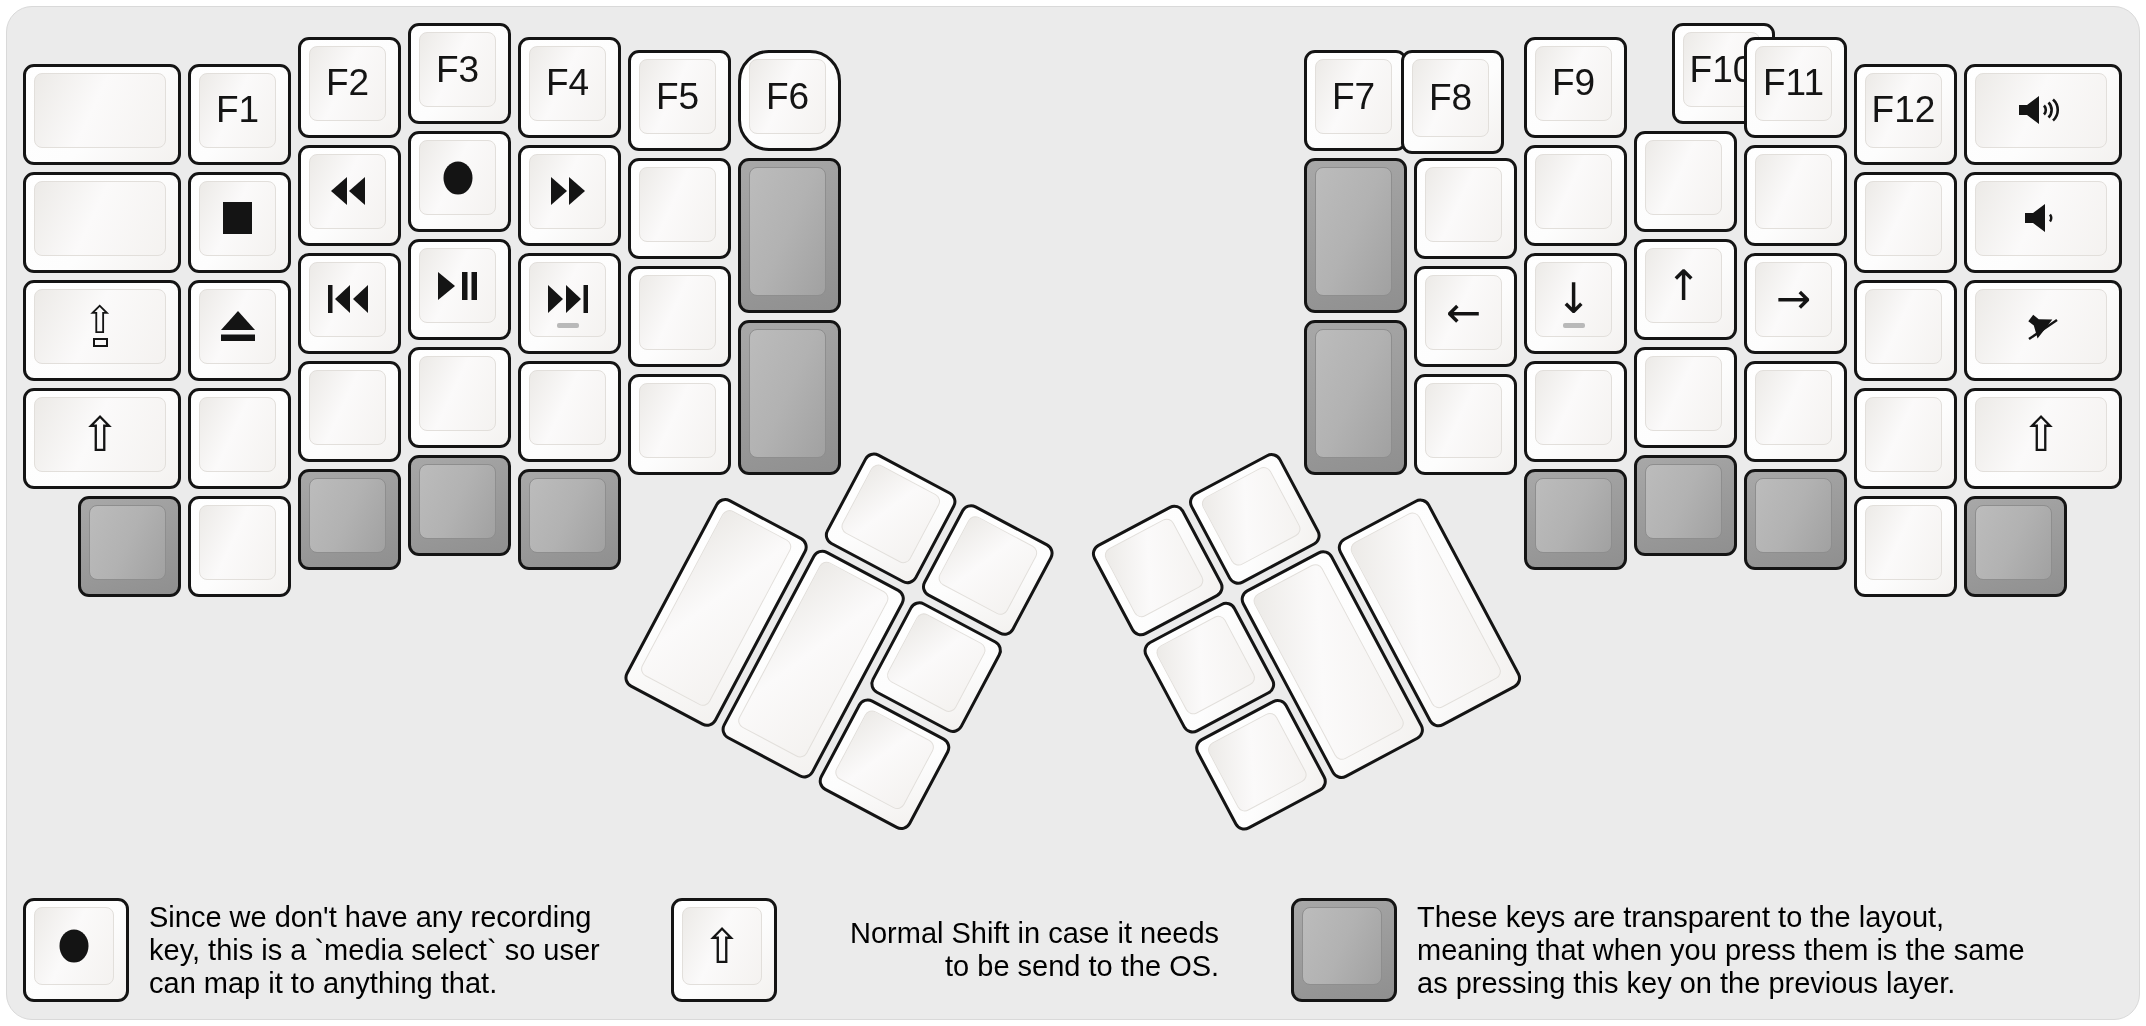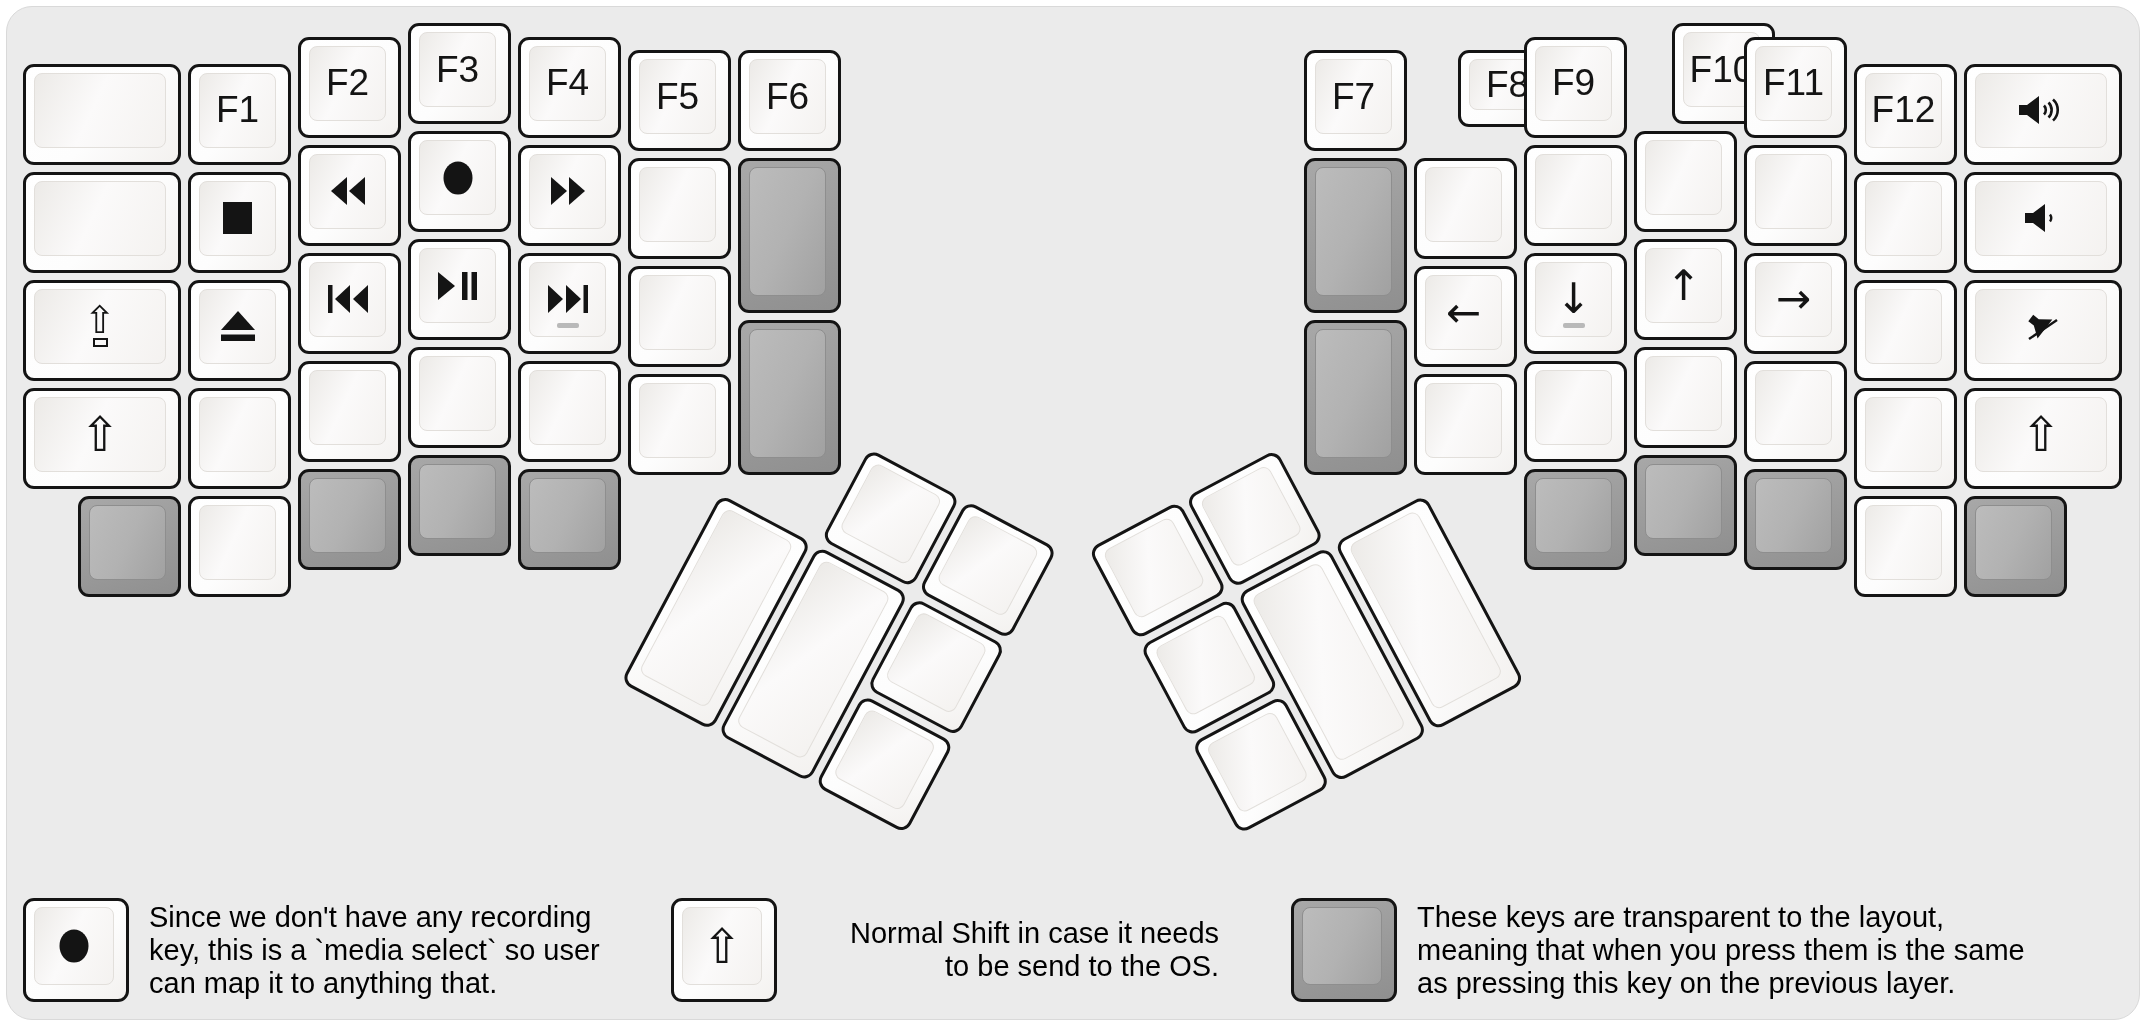--- a/index.html
+++ b/index.html
@@ -190,21 +190,21 @@
       </div>
       <div class="key white" style="left: 628px; top: 158px; width: 103px; height: 101px;">
         <div class="key-top"></div>
       </div>
       <div class="key white" style="left: 628px; top: 266px; width: 103px; height: 101px;">
         <div class="key-top"></div>
       </div>
       <div class="key white" style="left: 628px; top: 374px; width: 103px; height: 101px;">
         <div class="key-top"></div>
       </div>
-      <div class="key white" style="left: 738px; top: 50px; width: 103px; height: 101px;">
+      <div class="key white" style="left: 738px; top: 50px; width: 103px; height: 101px; border-radius: 31px;">
         <div class="key-top">
           <span class="klabel">F6</span>
         </div>
       </div>
       <div class="key gray" style="left: 738px; top: 158px; width: 103px; height: 155px;">
         <div class="key-top"></div>
       </div>
       <div class="key gray" style="left: 738px; top: 320px; width: 103px; height: 155px;">
         <div class="key-top"></div>
       </div>
@@ -215,21 +215,21 @@
         <div class="key-top">
           <span class="klabel">F7</span>
         </div>
       </div>
       <div class="key gray" style="left: 1304px; top: 158px; width: 103px; height: 155px;">
         <div class="key-top"></div>
       </div>
       <div class="key gray" style="left: 1304px; top: 320px; width: 103px; height: 155px;">
         <div class="key-top"></div>
       </div>
-      <div class="key white" style="left: 1458px; top: 50px; width: 103px; height: 77px; padding-left: 42px;">
+      <div class="key white" style="left: 1401px; top: 50px; width: 103px; height: 104px; padding-left: 42px;">
         <div class="key-top">
           <span class="klabel">F8</span>
         </div>
       </div>
       <div class="key white" style="left: 1414px; top: 158px; width: 103px; height: 101px;">
         <div class="key-top"></div>
       </div>
       <div class="key white" style="left: 1414px; top: 266px; width: 103px; height: 101px;">
         <div class="key-top">
           <span class="glyph glyph-arrow">←</span>

